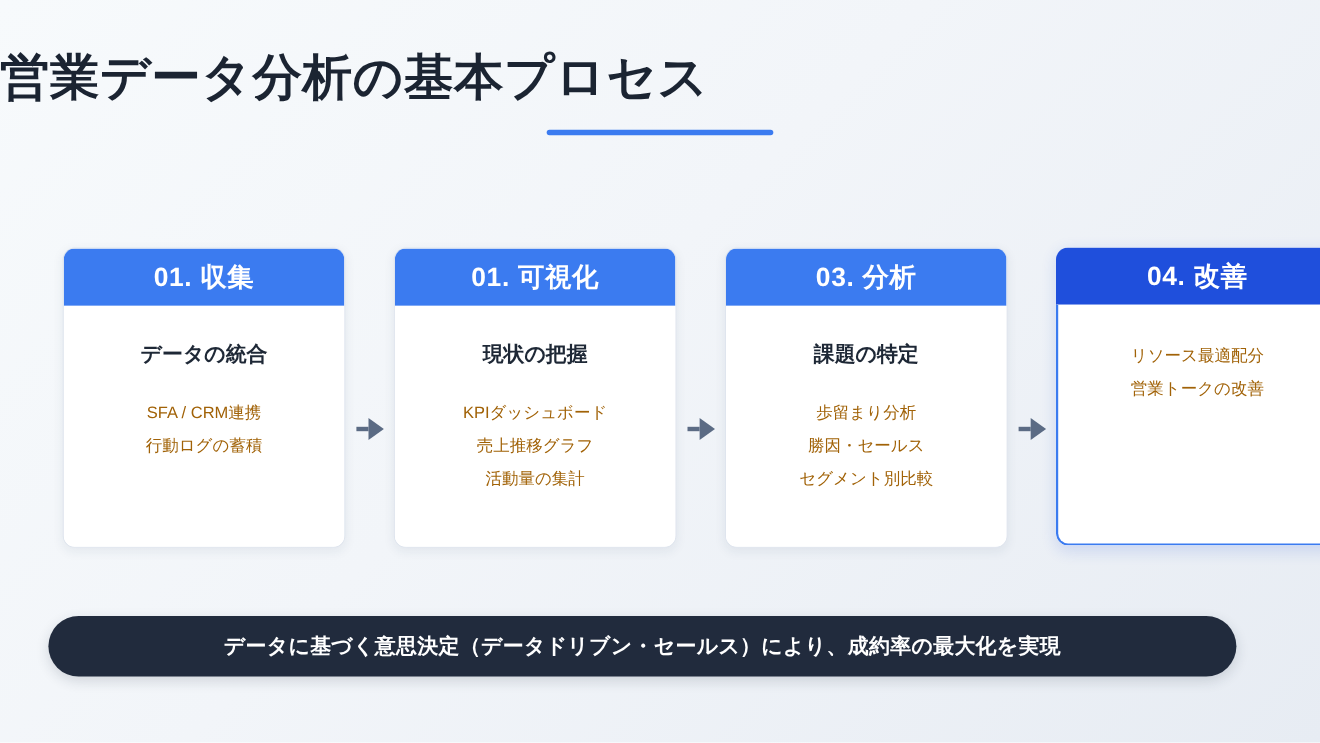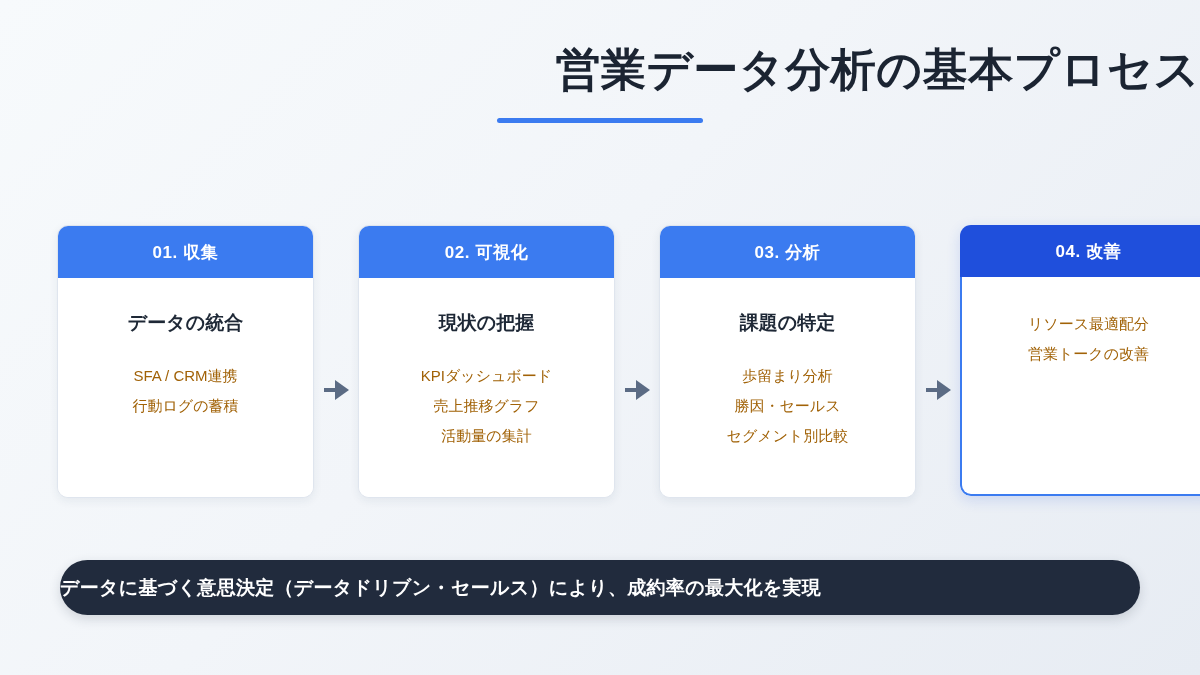--- a/index.html
+++ b/index.html
@@ -22,21 +22,21 @@
     height: 675px;
     box-sizing: border-box;
   }
 
   
   .title-block {
     position: absolute;
     top: 44px;
     left: 0;
     width: 1200px;
-    text-align: right;
+    text-align: left;
   }
   .slide-title {
     margin: 0;
     font-size: 45px;
     font-weight: 700;
     letter-spacing: 0.5px;
     color: #1b2432;
     line-height: 1.15;
   }
   .title-underline {
@@ -67,21 +67,21 @@
     border: 1px solid #dfe5ee;
     box-sizing: border-box;
   }
   .card-header {
     height: 52px;
     display: flex;
     align-items: center;
     justify-content: center;
     background: #3b7bf0;
     color: #ffffff;
-    font-size: 17px;
+    font-size: 24px;
     font-weight: 700;
     letter-spacing: 0.6px;
   }
   .card-body {
     height: 219px;
     box-sizing: border-box;
     padding: 34px 14px 0;
     text-align: center;
     background: #ffffff;
   }
@@ -142,28 +142,29 @@
     width: 0;
     height: 0;
     border-top: 10px solid transparent;
     border-bottom: 10px solid transparent;
     border-left: 14px solid #5b6b84;
   }
 
   
   .footer-banner {
     position: absolute;
-    left: 60px;
+    left: 44px;
     top: 560px;
     width: 1080px;
     height: 55px;
     border-radius: 28px;
     background: #212b3d;
     display: flex;
     align-items: center;
+    justify-content: center;
     box-shadow: 0 4px 12px rgba(33, 43, 61, 0.16);
     box-sizing: border-box;
   }
   .footer-text {
     color: #ffffff;
     font-size: 19px;
     font-weight: 700;
     letter-spacing: 0.3px;
     white-space: nowrap;
   }
@@ -192,21 +193,21 @@
     </div>
 
     <div class="arrow">
       <div class="arrow-shape">
         <div class="arrow-stem"></div>
         <div class="arrow-head"></div>
       </div>
     </div>
 
     <div class="card">
-      <div class="card-header">02. 可視化</div>
+      <div class="card-header">01. 可視化</div>
       <div class="card-body">
         <div class="card-subtitle">現状の把握</div>
         <ul class="card-items">
           <li>KPIダッシュボード</li>
           <li>売上推移グラフ</li>
           <li>活動量の集計</li>
         </ul>
       </div>
     </div>
 

